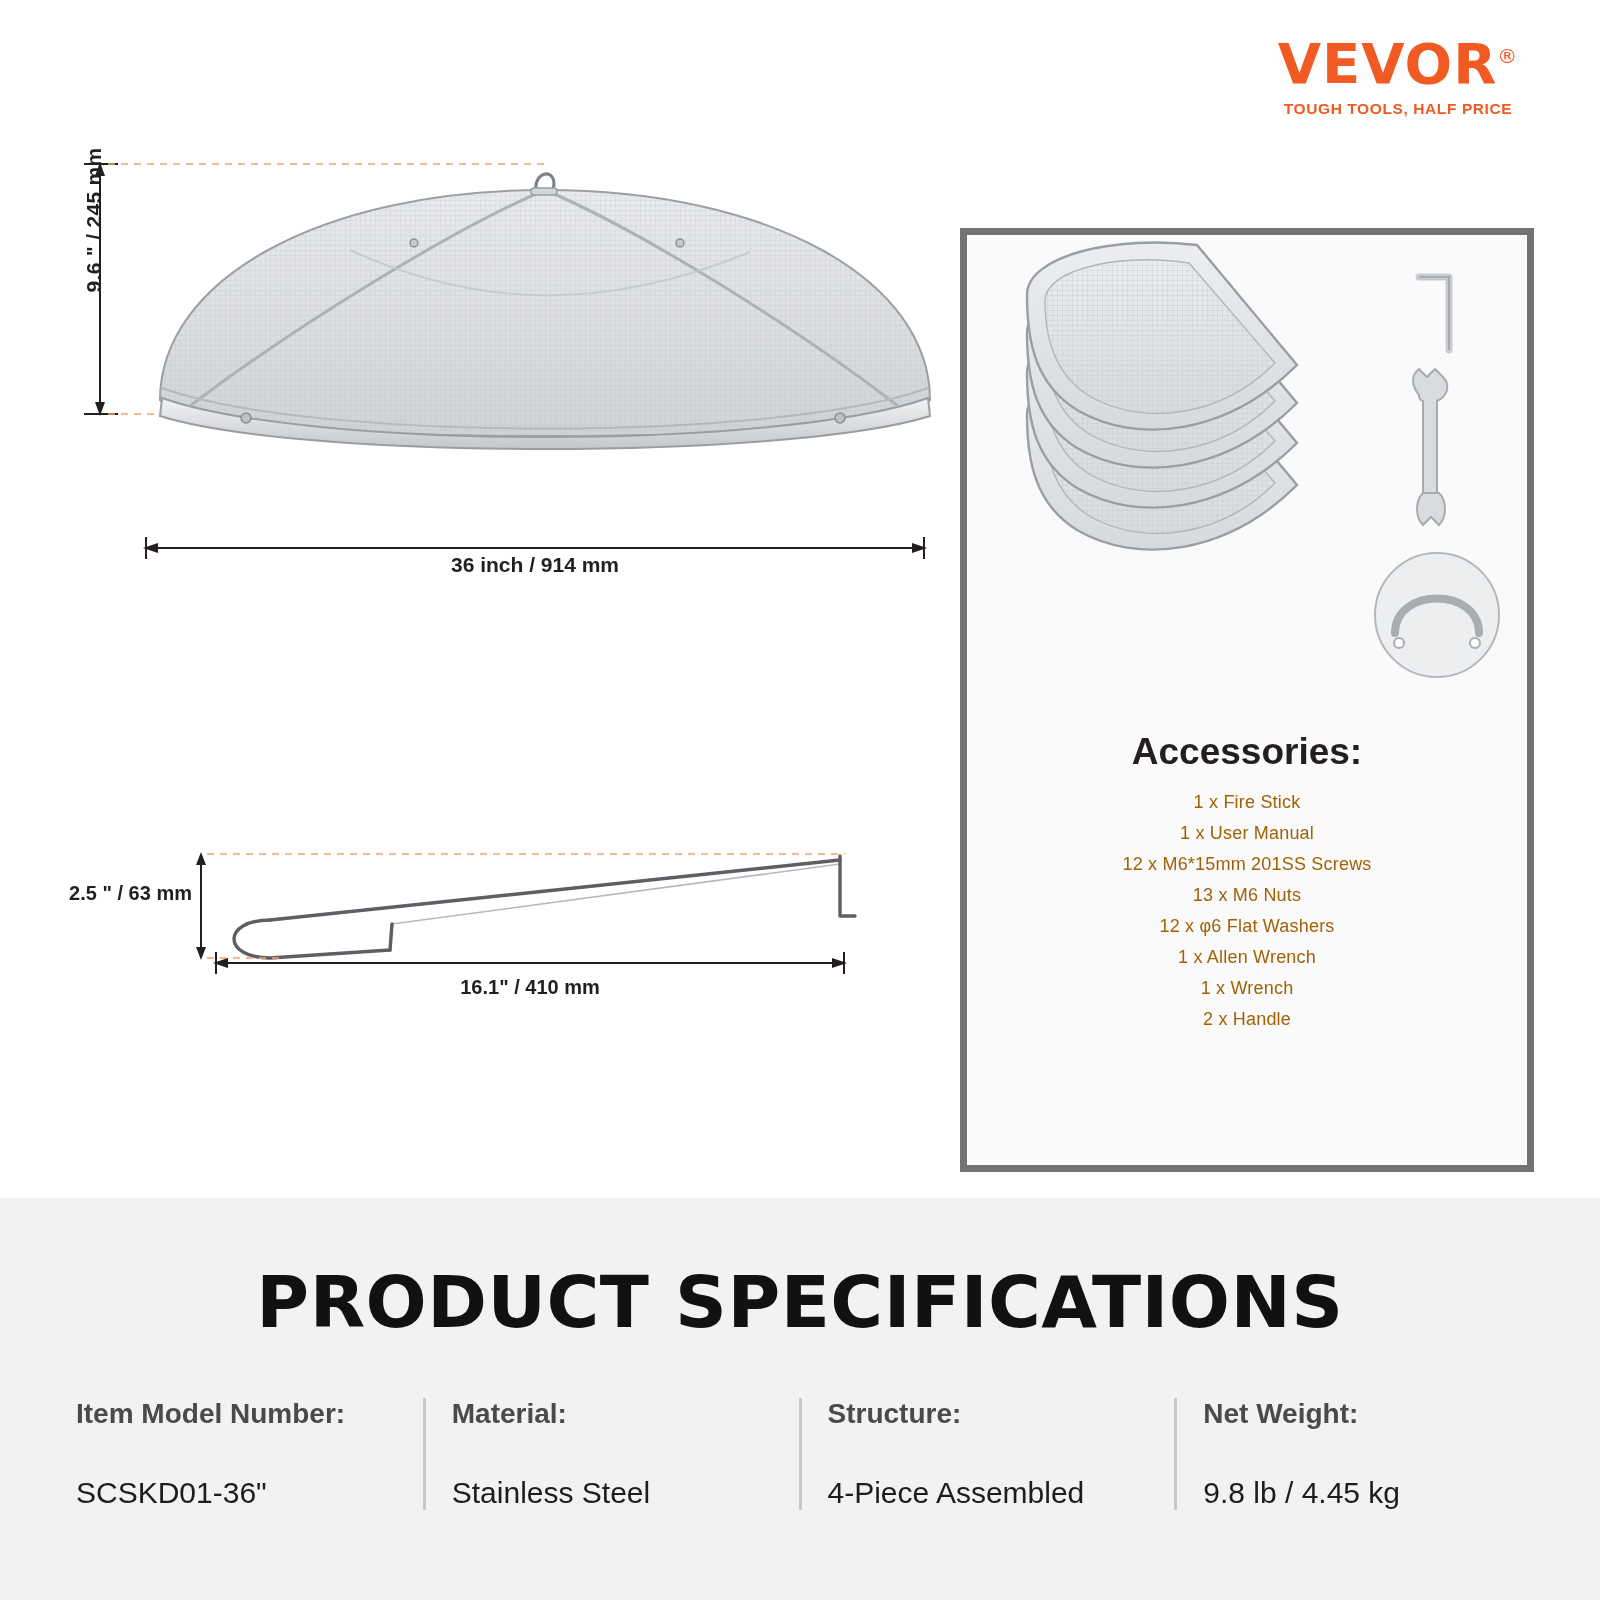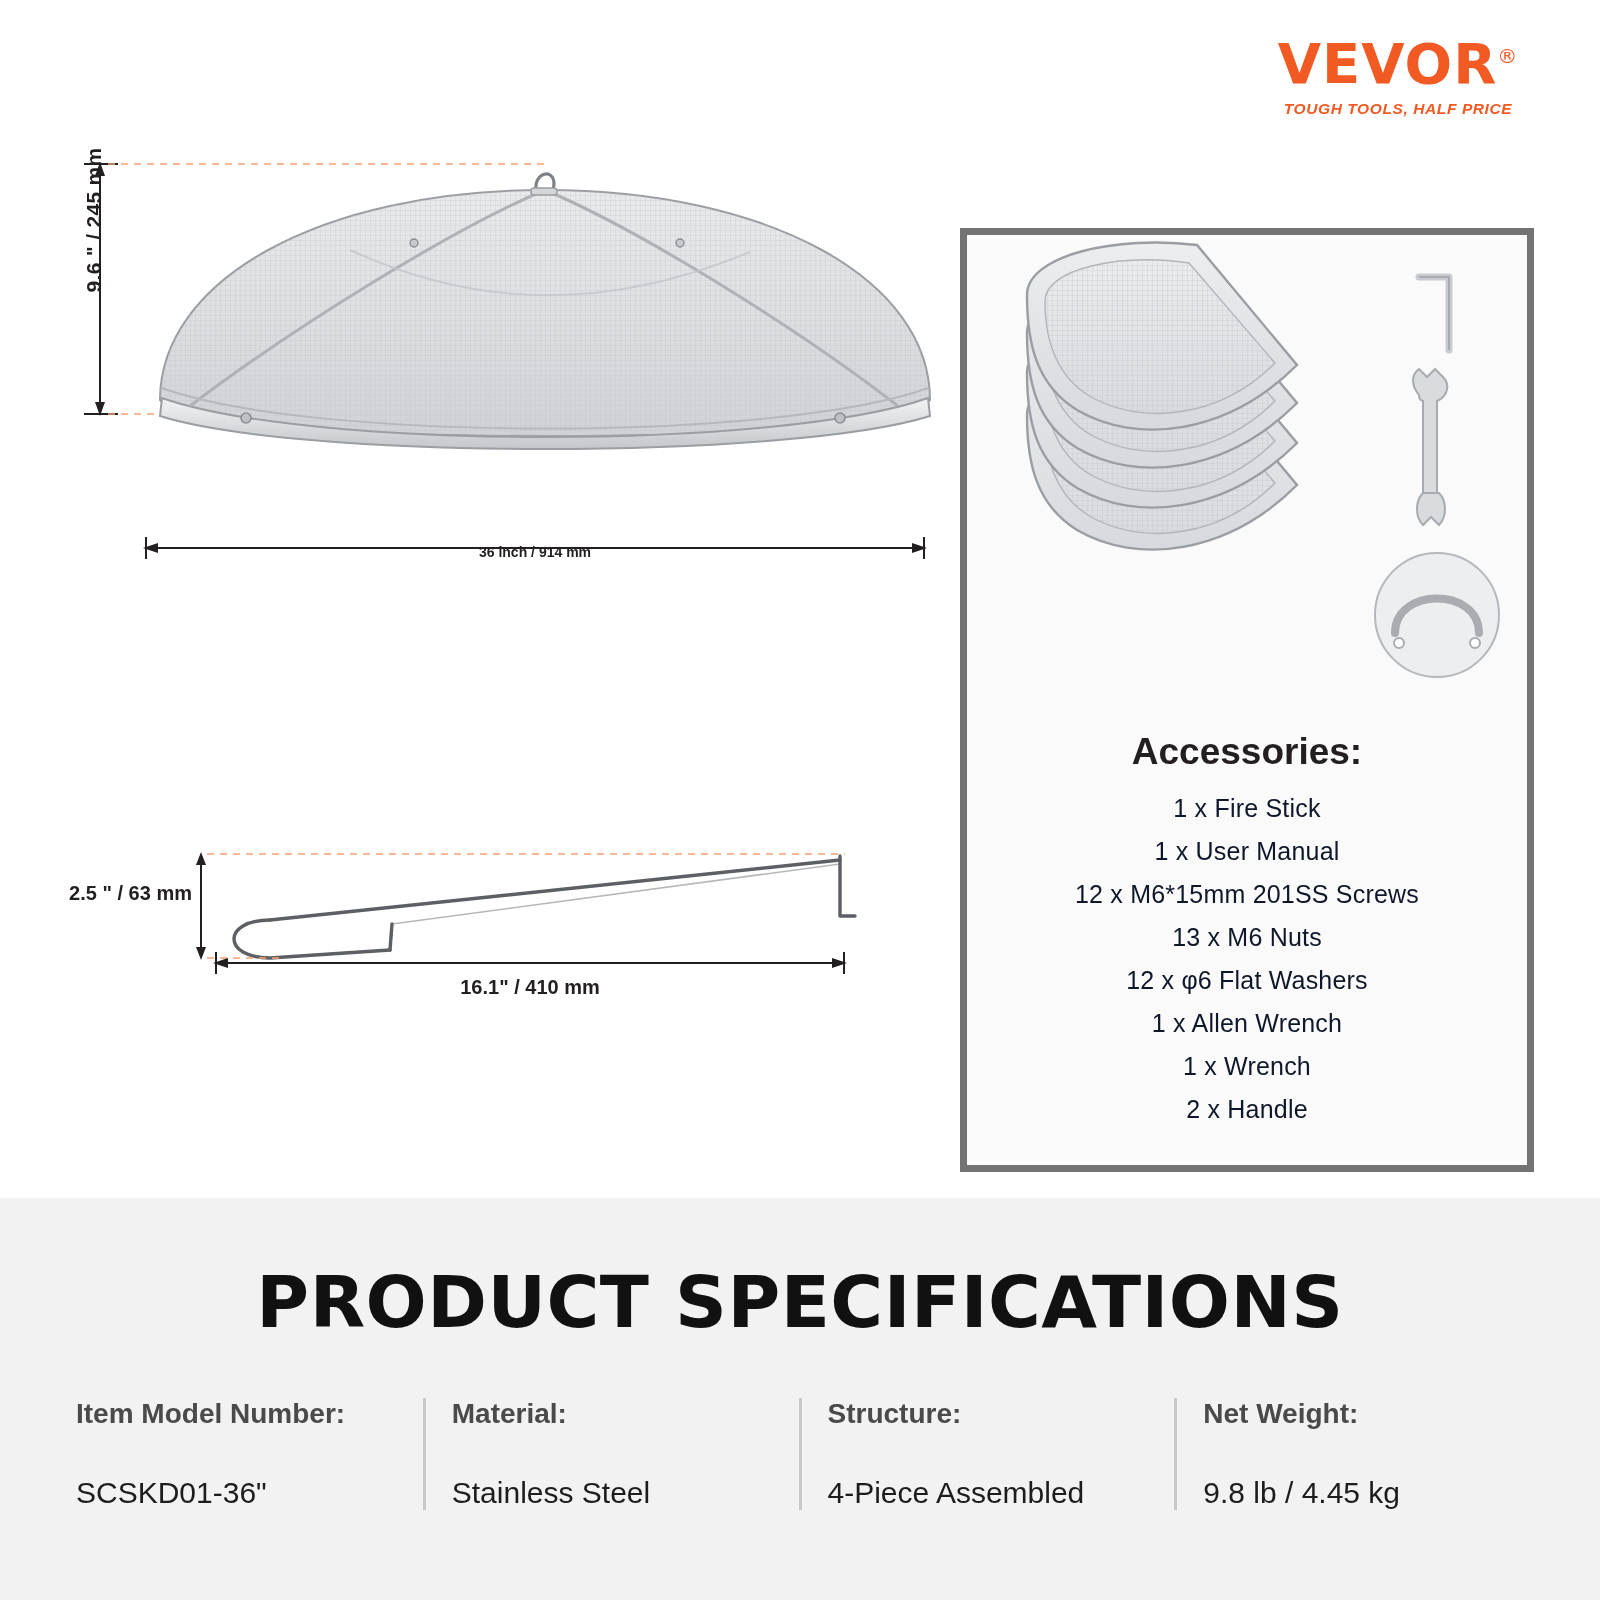--- a/index.html
+++ b/index.html
@@ -44,21 +44,20 @@
     font-size: 20px;
     vertical-align: super;
     font-weight: normal;
   }
   .brand-tag {
     margin-top: 8px;
     font-size: 15.5px;
     font-weight: bold;
     color: #f15a22;
     letter-spacing: 0.6px;
-    font-style: italic;
   }
 
   
   .top-area {
     position: absolute;
     left: 0;
     top: 0;
     width: 1600px;
     height: 1200px;
   }
@@ -98,24 +97,24 @@
   .dim-h {
     position: absolute;
     left: 140px;
     top: 535px;
     width: 790px;
     height: 70px;
   }
   .dim-h-label {
     position: absolute;
     left: 0;
-    top: 8px;
+    top: 16px;
     width: 790px;
     text-align: center;
-    font-size: 14px;
+    font-size: 21px;
     font-weight: bold;
     line-height: 1.35;
   }
 
   
   .poker-wrap {
     position: absolute;
     left: 200px;
     top: 850px;
     width: 660px;
@@ -176,22 +175,22 @@
     color: #231f20;
     margin-top: 6px;
   }
   .acc-list {
     margin: 14px 0 0 0;
     padding: 0;
     list-style: none;
     text-align: center;
   }
   .acc-list li {
-    font-size: 25px;
-    color: #0f172a;
+    font-size: 18px;
+    color: #a16207;
     line-height: 1.72;
     letter-spacing: 0.2px;
   }
 
   
   .spec-band {
     position: absolute;
     left: 0;
     top: 1198px;
     width: 1600px;

